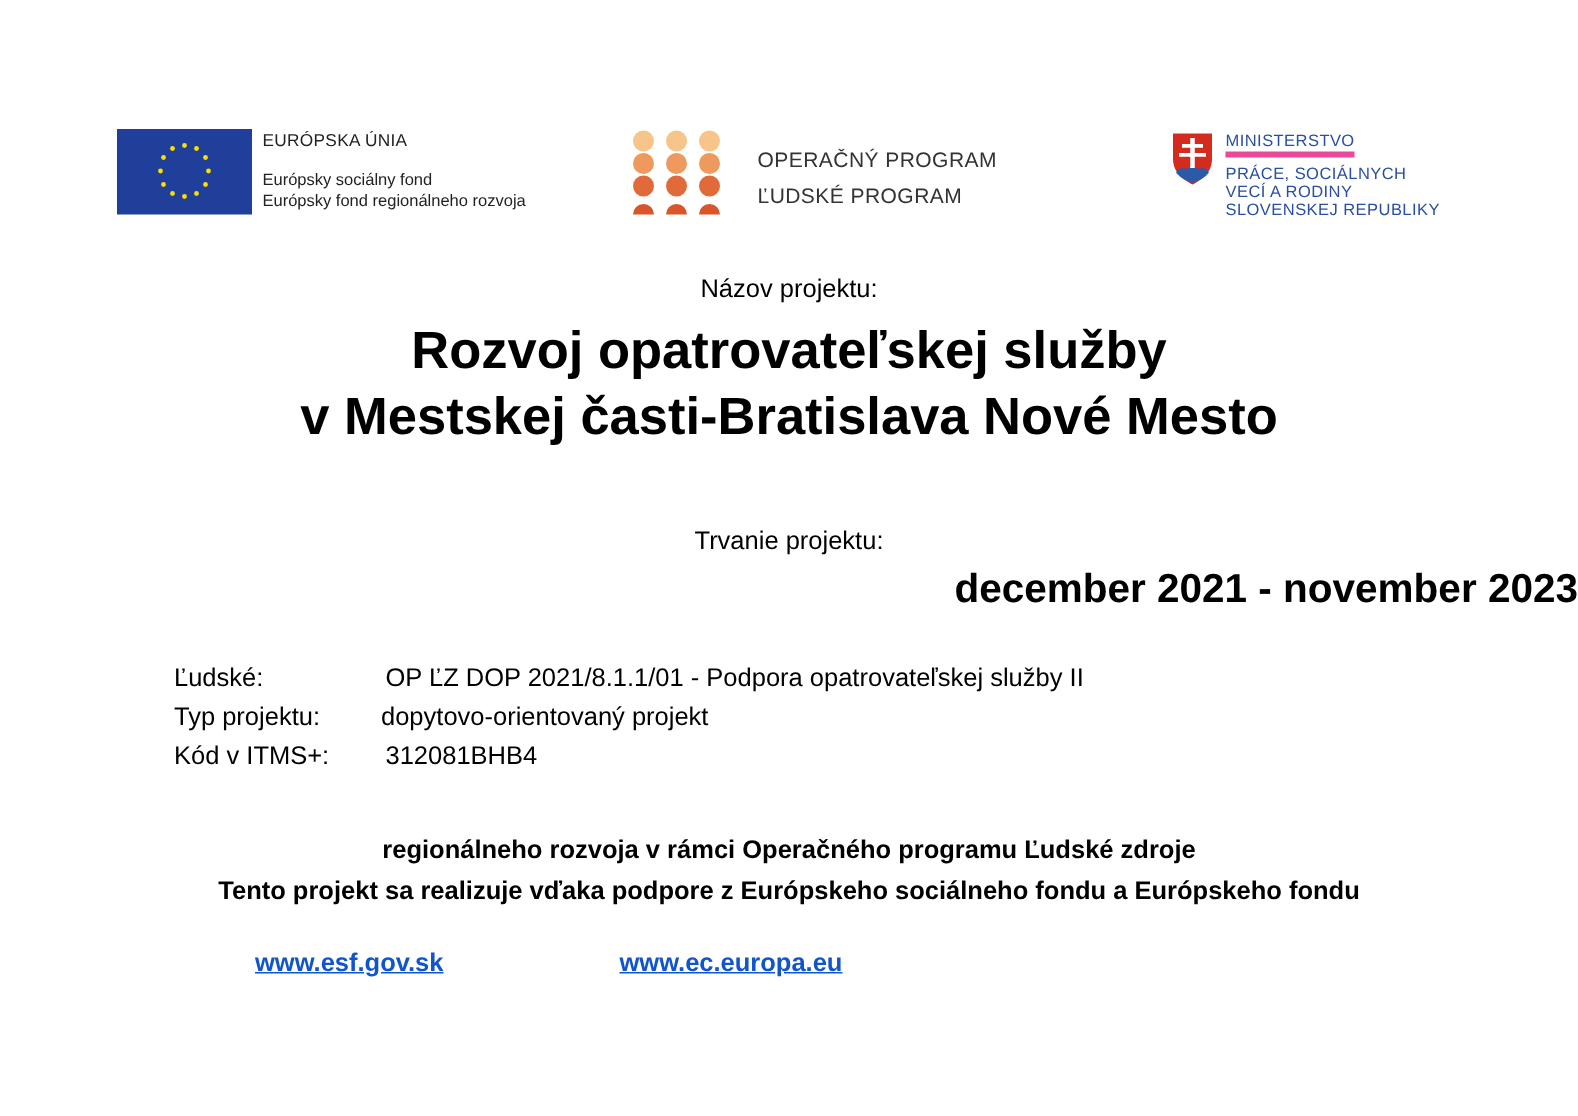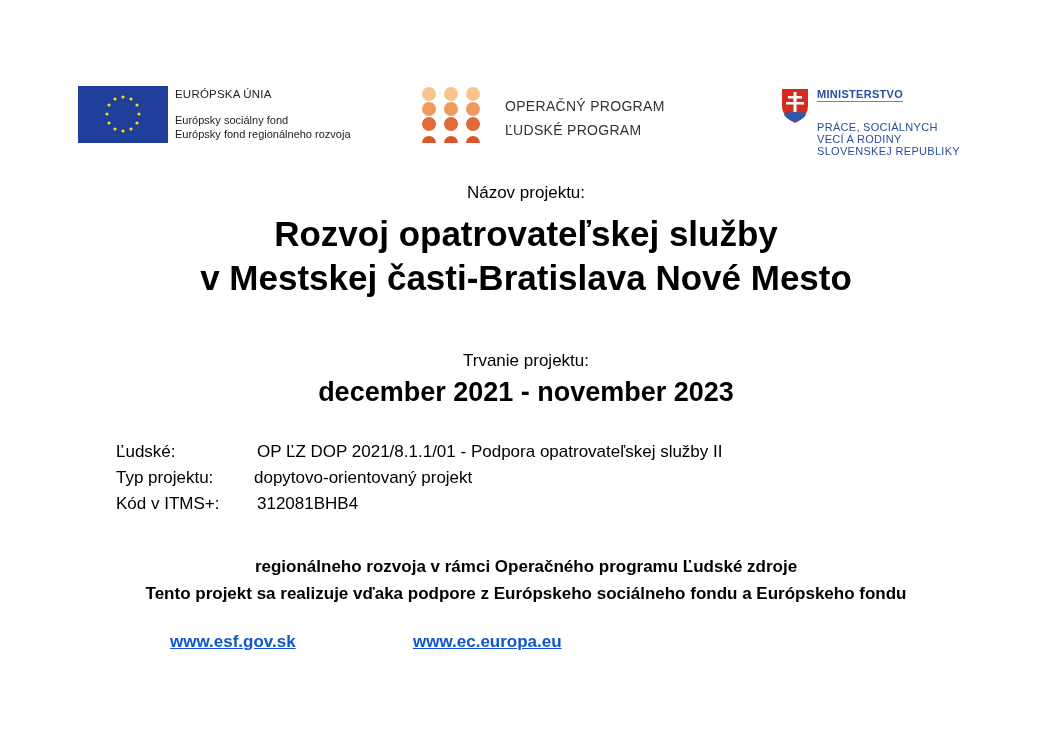--- a/index.html
+++ b/index.html
@@ -10,26 +10,26 @@
   .eu-flag { left: 78px; top: 86px; width: 90px; height: 57px; background: #1f3f9a; }
   .eu-flag svg { display: block; }
   .eu-text { left: 175px; top: 87px; font-size: 11px; color: #222; line-height: 14px; }
   .eu-text .t1 { font-size: 11.5px; margin-bottom: 12px; letter-spacing: 0.2px; }
   
   .op-dots { left: 420px; top: 86px; width: 62px; height: 58px; }
   .op-text { left: 505px; top: 94px; font-size: 14px; color: #333; line-height: 24px; letter-spacing: 0.3px; }
   
   .min-shield { left: 781px; top: 88px; width: 28px; height: 36px; }
   .min-text { left: 817px; top: 88px; color: #2a4ea0; font-size: 11px; line-height: 12px; letter-spacing: 0.3px; }
-  .min-text .m1 { border-bottom: 1px solid #ec4899; display: inline-block; padding-bottom: 1px; margin-bottom: 19px; font-weight: bold; }
+  .min-text .m1 { border-bottom: 4px solid #ec4899; display: inline-block; padding-bottom: 1px; margin-bottom: 5px; }
   
   .center { left: 0; width: 1052px; text-align: center; }
   .label { font-size: 17px; }
   .title { font-size: 35px; font-weight: bold; line-height: 44px; }
-  .dates { font-size: 27px; font-weight: bold; }
+  .dates { font-size: 27px; font-weight: bold; text-align: right; }
   .info { left: 116px; font-size: 17px; line-height: 26px; }
   .info .row { position: relative; height: 26px; }
   .info .k { position: absolute; left: 0; }
   .info .v { position: absolute; }
   .support { font-size: 17px; font-weight: bold; line-height: 27px; }
   .links a { position: absolute; color: #1155cc; text-decoration: underline; font-weight: bold; font-size: 17px; }
 </style>
 </head>
 <body>
 

